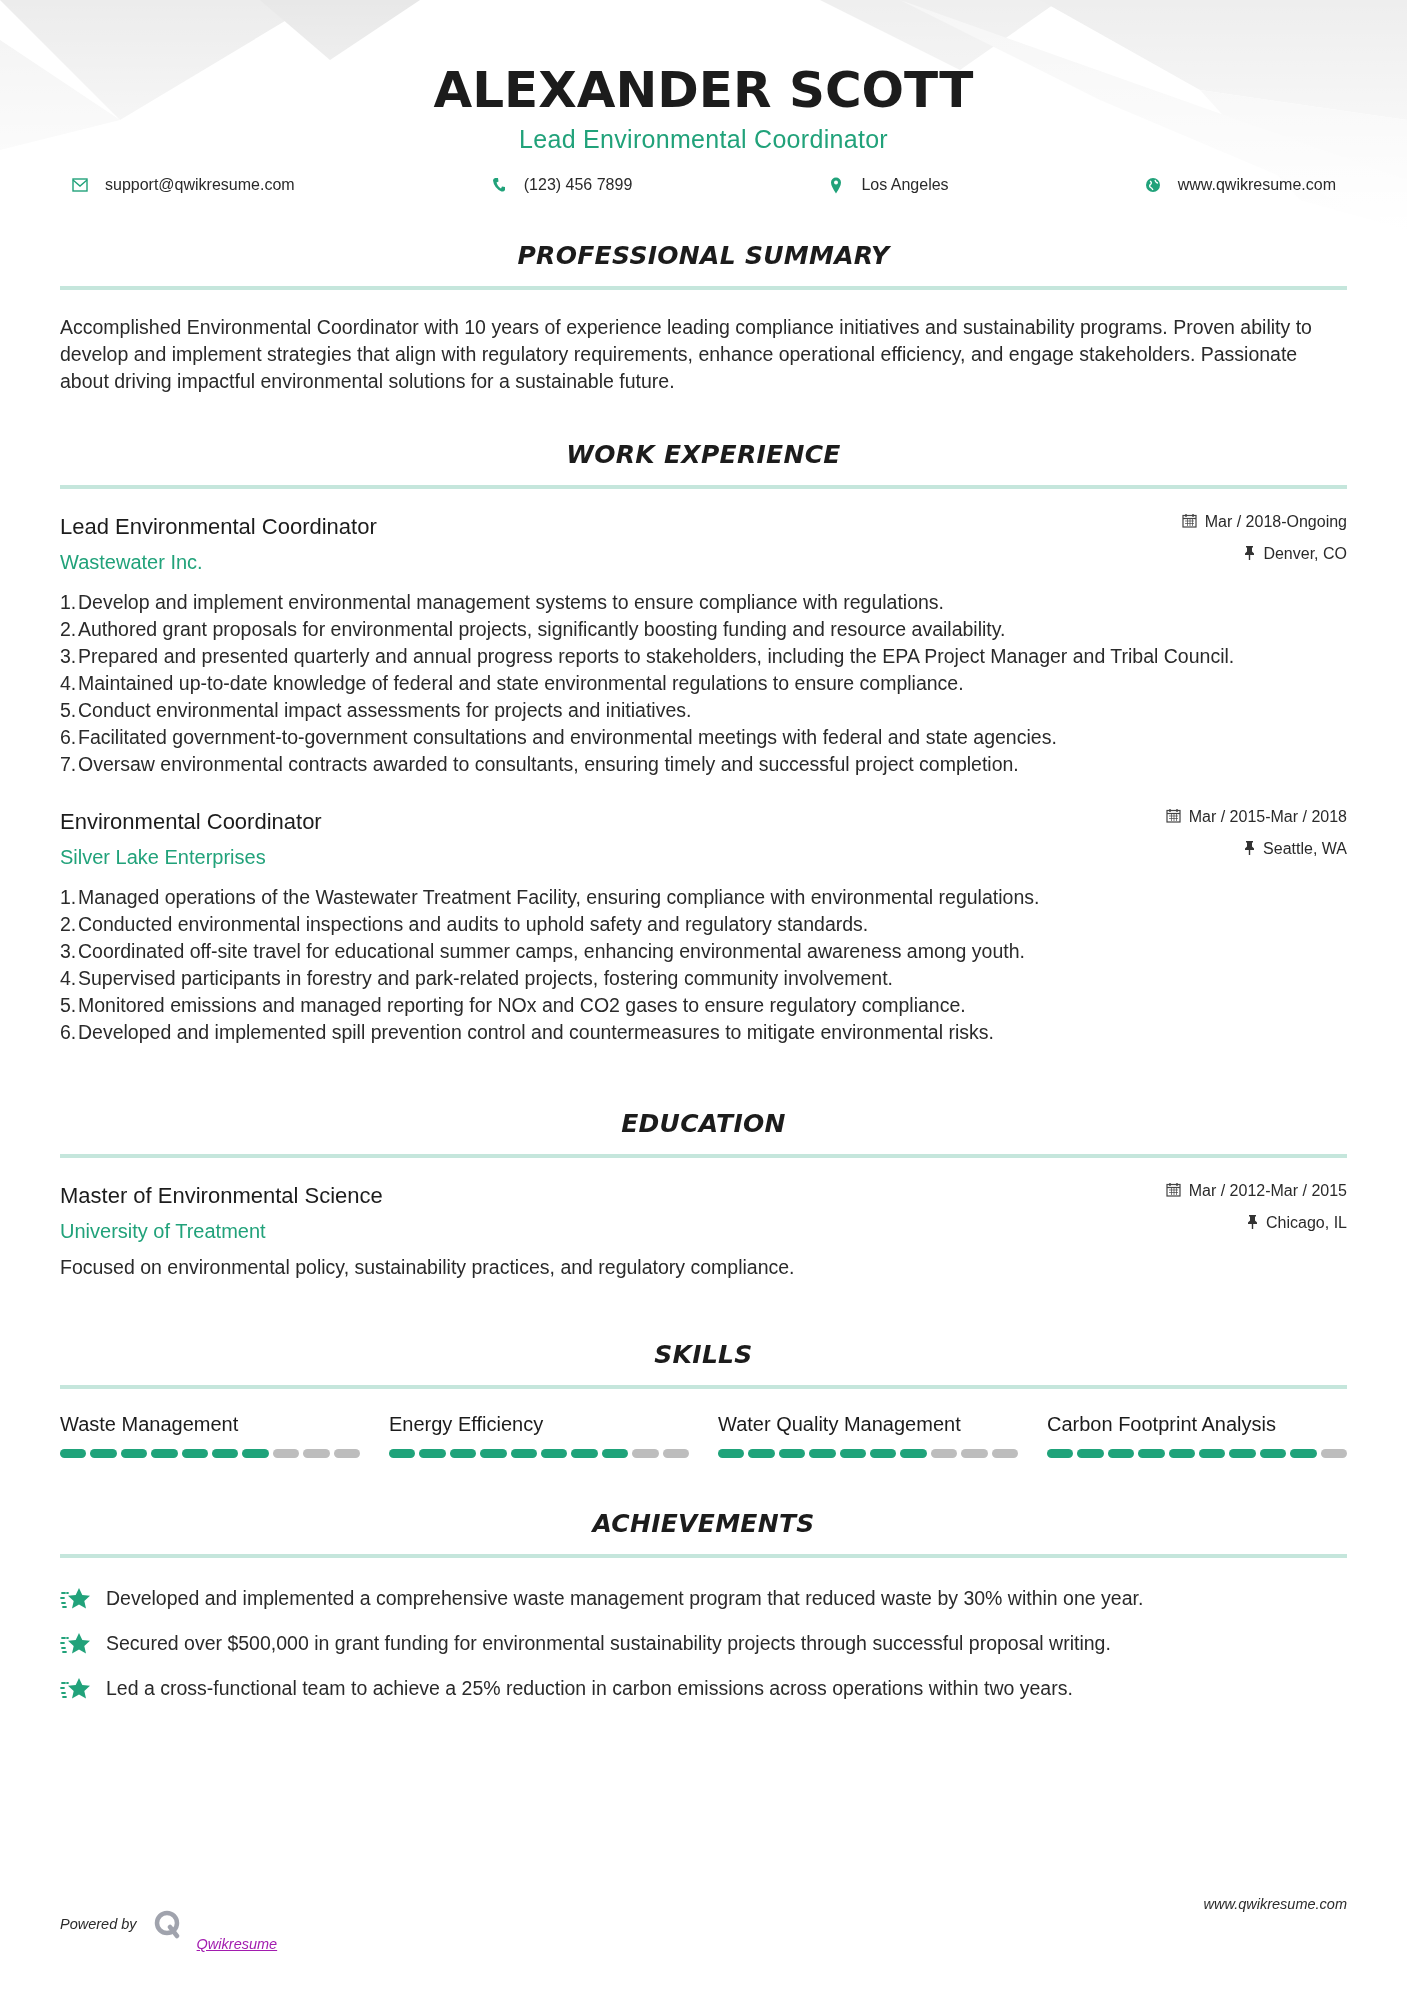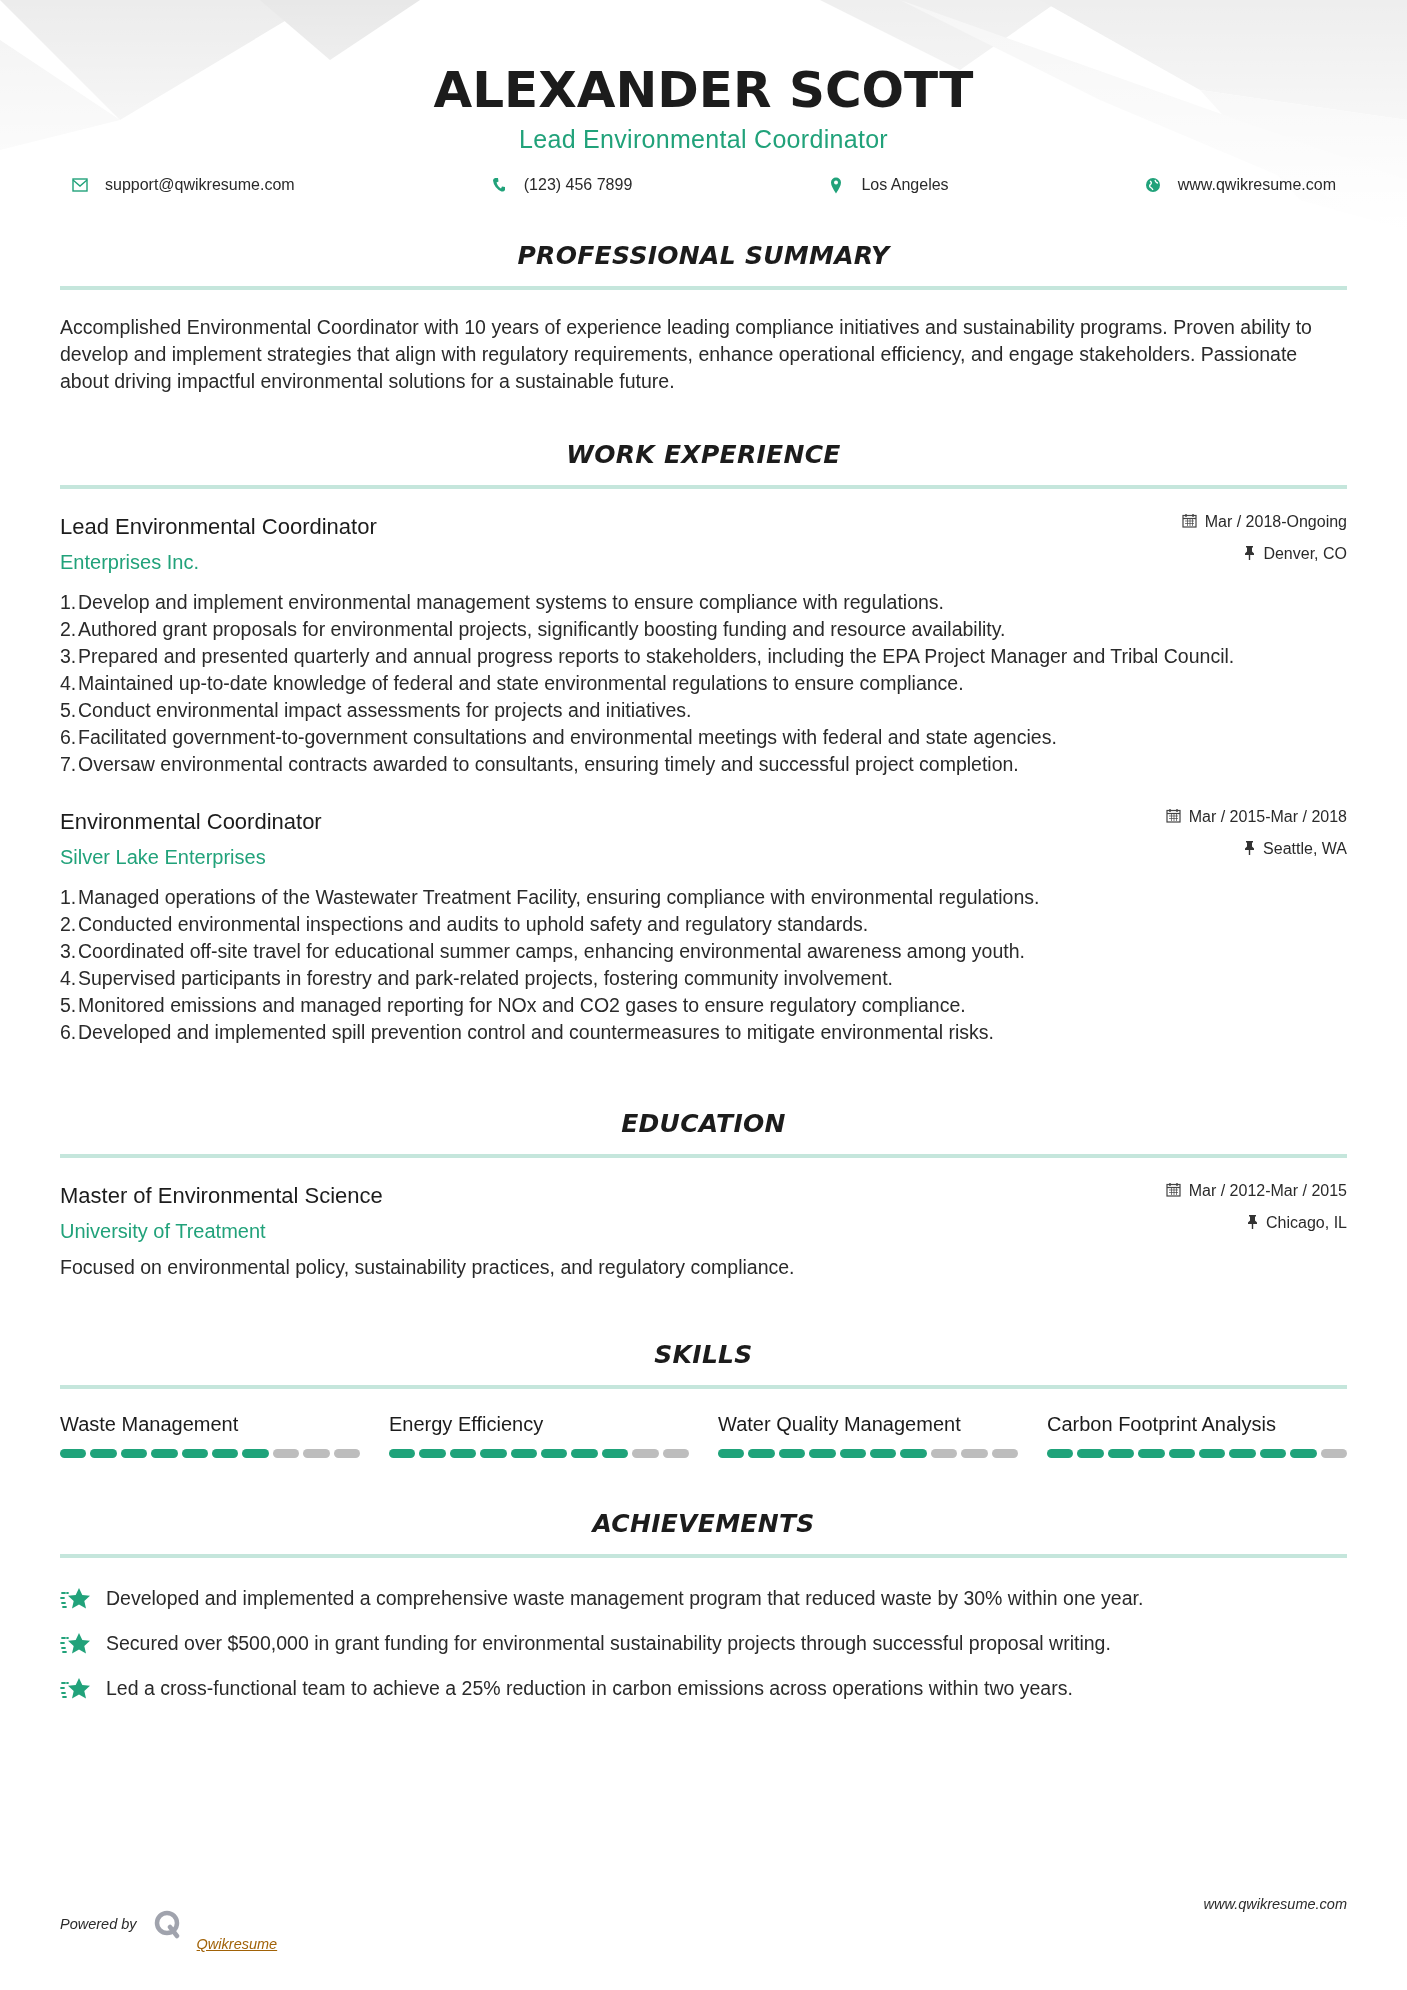--- a/index.html
+++ b/index.html
@@ -34,21 +34,21 @@
   .skill-name { font-size: 20px; line-height: 26px; color: #1c1c1c; }
   .dots { display: flex; gap: 4px; margin-top: 12px; }
   .dot { width: 26.4px; height: 9px; border-radius: 5px; background: #bdbdbd; }
   .dot.on { background: #1fa37a; }
   .ach-list { margin-top: 18px; }
   .ach { display: flex; align-items: center; font-size: 19.5px; line-height: 27px; height: 45px; }
   .ach .ic { width: 34px; margin-right: 12px; display: inline-flex; }
   .footer { position: absolute; left: 60px; right: 60px; top: 1896px; display: flex; justify-content: space-between; font-size: 14.5px; color: #2a2a2a; font-style: italic; }
   .powered { display: flex; align-items: center; }
   .powered .logo { margin: 0 14px 0 16px; display: inline-flex; }
-  .powered a { color: #a16207; text-decoration: underline; margin-top: 40px; }
+  .powered a { color: #a21caf; text-decoration: underline; margin-top: 40px; }
 </style>
 </head>
 <body>
 
 <div class="bg-shapes">
   <svg viewBox="0 0 1407 230" preserveAspectRatio="none">
     <defs>
       <linearGradient id="fade" x1="0" y1="0" x2="0" y2="1">
         <stop offset="0" stop-color="#ffffff" stop-opacity="0"></stop>
         <stop offset="1" stop-color="#ffffff" stop-opacity="1"></stop>
@@ -117,21 +117,21 @@
   </div>
 
   <div style="margin-top:44px">
     <div class="section-title">WORK EXPERIENCE</div>
     <div class="rule"></div>
 
     <div class="entry">
       <div class="entry-head">
         <div>
           <div class="entry-title">Lead Environmental Coordinator</div>
-          <div class="entry-org">Enterprises Inc.</div>
+          <div class="entry-org">Wastewater Inc.</div>
         </div>
         <div class="entry-meta">
           <div class="meta-line">
             <span class="ic">
               <svg width="15" height="15" viewBox="0 0 15 15">
                   <rect x="1" y="2.5" width="13" height="11.5" fill="none" stroke="#444" stroke-width="1.2"></rect>
                   <line x1="1" y1="5.5" x2="14" y2="5.5" stroke="#444" stroke-width="1.2"></line>
                   <line x1="4" y1="1" x2="4" y2="4" stroke="#444" stroke-width="1.4"></line>
                   <line x1="11" y1="1" x2="11" y2="4" stroke="#444" stroke-width="1.4"></line>
                   <path d="M3 8h9M3 10.5h9M5.5 6v7M8 6v7M10.5 6v7" stroke="#444" stroke-width="0.7"></path>

